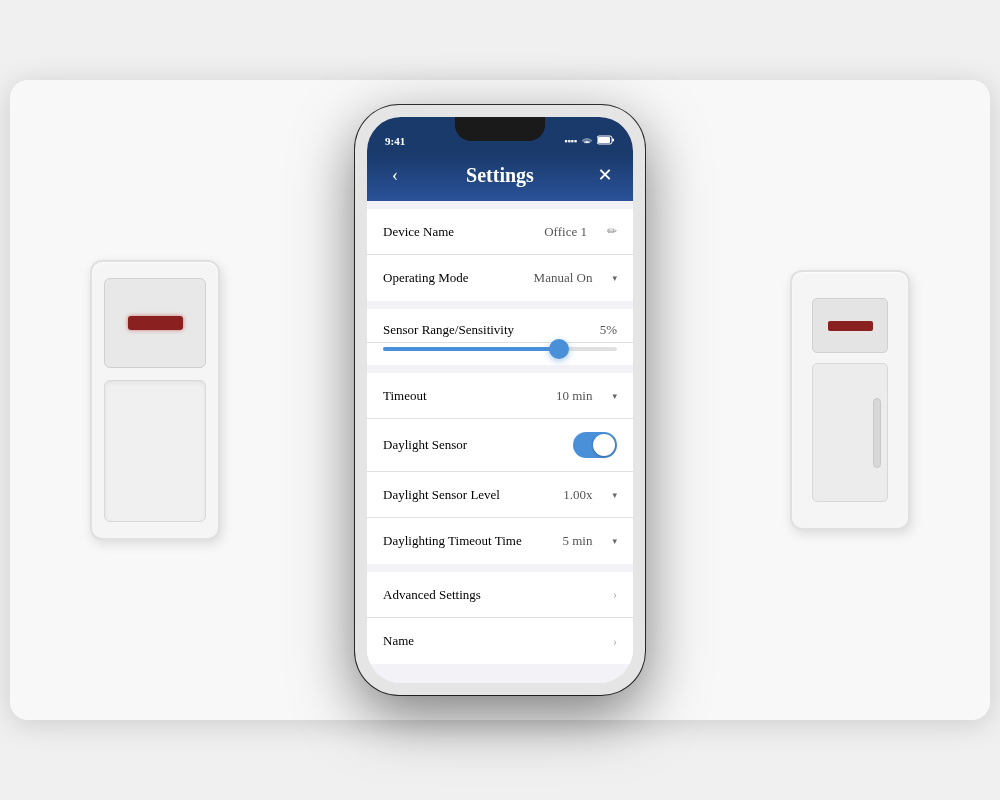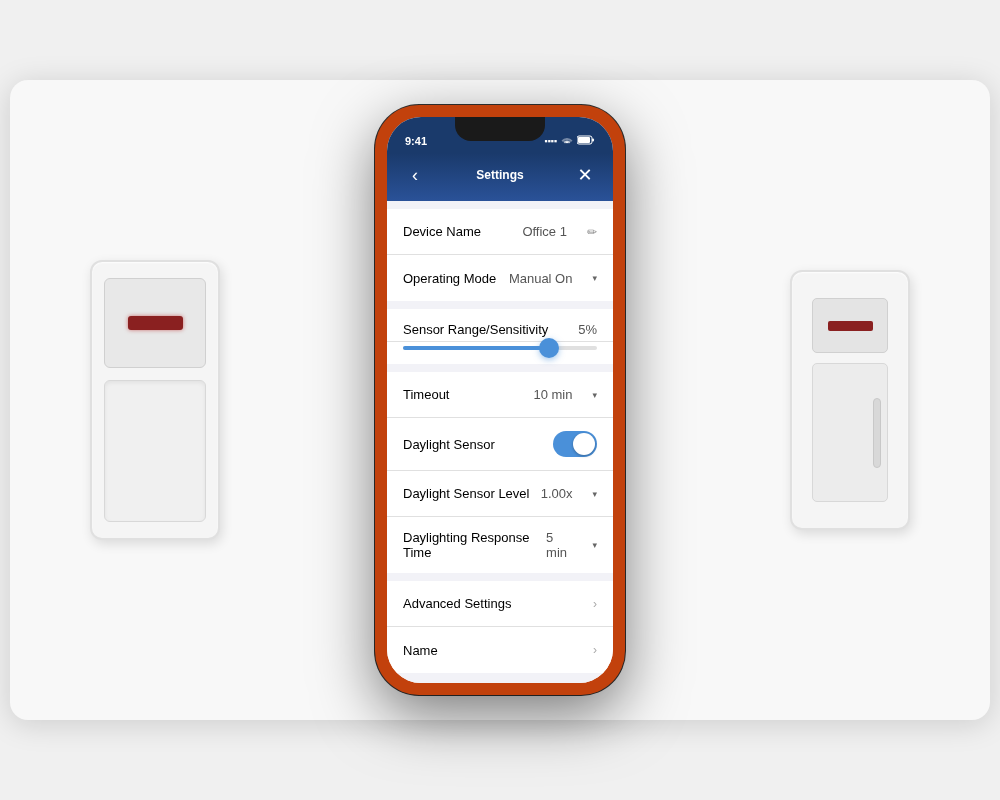--- a/index.html
+++ b/index.html
@@ -79,27 +79,28 @@
     
     .phone-wrapper {
       position: absolute;
       left: 50%;
       top: 50%;
       transform: translate(-50%, -50%);
       z-index: 10;
     }
 
     .phone-frame {
-      width: 250px;
+      width: 290px;
       height: 590px;
-      background: #c2410c;
+      background: #e5e5e5;
       border-radius: 44px;
       padding: 12px;
       box-shadow: 0 20px 60px rgba(0,0,0,0.5), 0 0 0 1px #333;
       position: relative;
+      font-family: Liberation Serif, serif;
     }
 
     .phone-notch {
       position: absolute;
       top: 12px;
       left: 50%;
       transform: translateX(-50%);
       width: 90px;
       height: 24px;
       background: #1a1a1a;
@@ -158,21 +159,21 @@
       width: 24px;
       height: 24px;
       display: flex;
       align-items: center;
       justify-content: center;
       cursor: pointer;
     }
 
     .header-title {
       color: white;
-      font-size: 12px;
+      font-size: 20px;
       font-weight: 600;
     }
 
     
     .settings-content {
       flex: 1;
       background: #f2f2f7;
       overflow-y: auto;
       padding: 8px 0;
     }
@@ -438,21 +439,21 @@
               </div>
             </div>
             <div class="settings-row">
               <span class="row-label">Daylight Sensor Level</span>
               <div class="row-value">
                 <span>1.00x</span>
                 <span class="dropdown-arrow">▾</span>
               </div>
             </div>
             <div class="settings-row">
-              <span class="row-label">Daylighting Response Time</span>
+              <span class="row-label">Daylighting Timeout Time</span>
               <div class="row-value">
                 <span>5 min</span>
                 <span class="dropdown-arrow">▾</span>
               </div>
             </div>
           </div>
 
           <div class="settings-section">
             <div class="settings-row">
               <span class="row-label">Advanced Settings</span>

